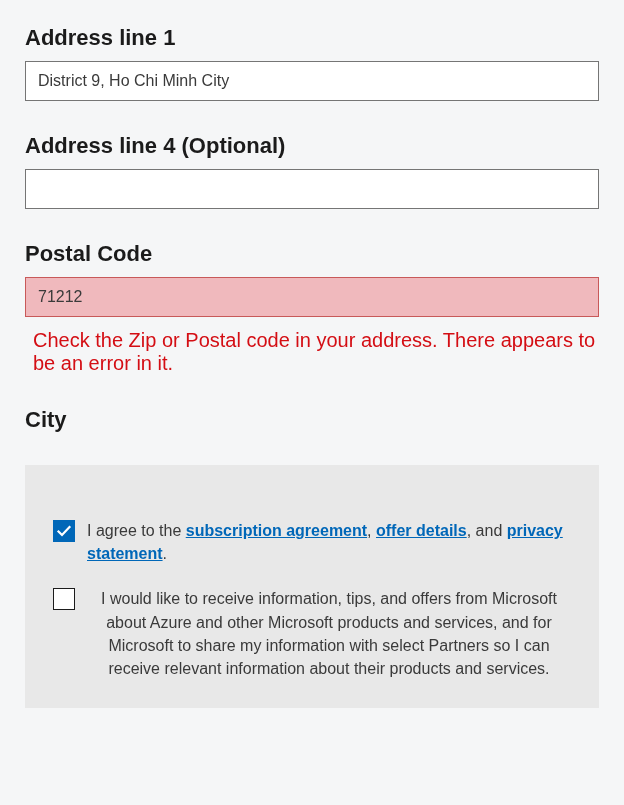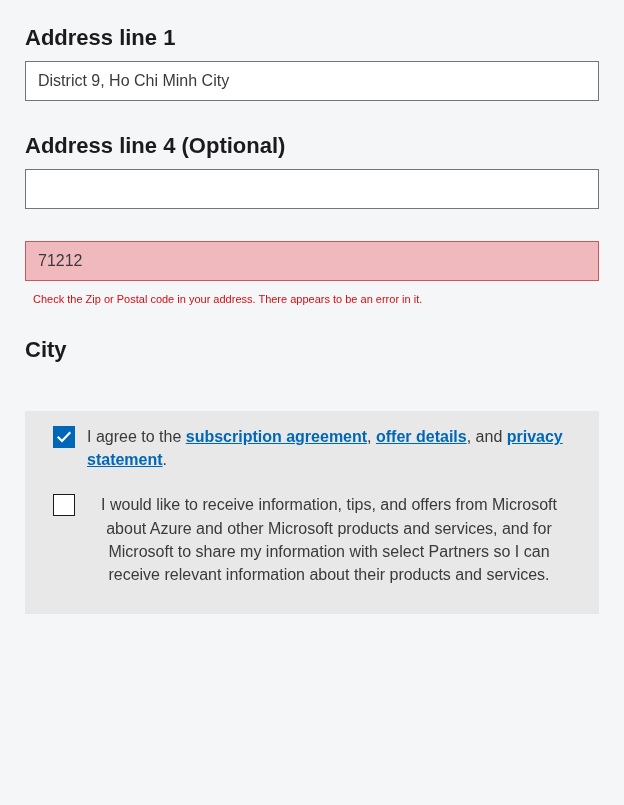--- a/index.html
+++ b/index.html
@@ -28,29 +28,29 @@
     color: #3a3a3a;
     border: 1px solid #757575;
     background: #ffffff;
     outline: none;
   }
   .text-input.error {
     background: #f0b9bd;
     border-color: #c85959;
   }
   .error-message {
-    font-size: 11px;
+    font-size: 20px;
     color: #d40e14;
     margin-top: 12px;
     padding-left: 8px;
   }
   .consent-box {
     background: #e8e8e8;
-    padding: 14px 28px 28px 28px;
-    margin-top: 48px;
+    padding: 54px 28px 28px 28px;
+    margin-top: 32px;
   }
   .checkbox-row {
     display: flex;
     align-items: flex-start;
     gap: 12px;
     margin-bottom: 22px;
   }
   .checkbox-row:last-child { margin-bottom: 0; text-align: center; }
   .checkbox {
     width: 22px;
@@ -90,20 +90,21 @@
   <label class="field-label">Address line 1</label>
   <input type="text" class="text-input" value="District 9, Ho Chi Minh City" style="">
 </div>
 
 <div class="field-group">
   <label class="field-label">Address line 4 (Optional)</label>
   <input type="text" class="text-input" value="" style="">
 </div>
 
 <div class="field-group">
+  <label class="field-label">Postal Code</label>
   <input type="text" class="text-input error" value="71212" style="">
   <div class="error-message">Check the Zip or Postal code in your address. There appears to be an error in it.</div>
 </div>
 
 <div class="field-group">
   <label class="field-label">City</label>
 </div>
 
 <div class="consent-box">
   <div class="checkbox-row">

